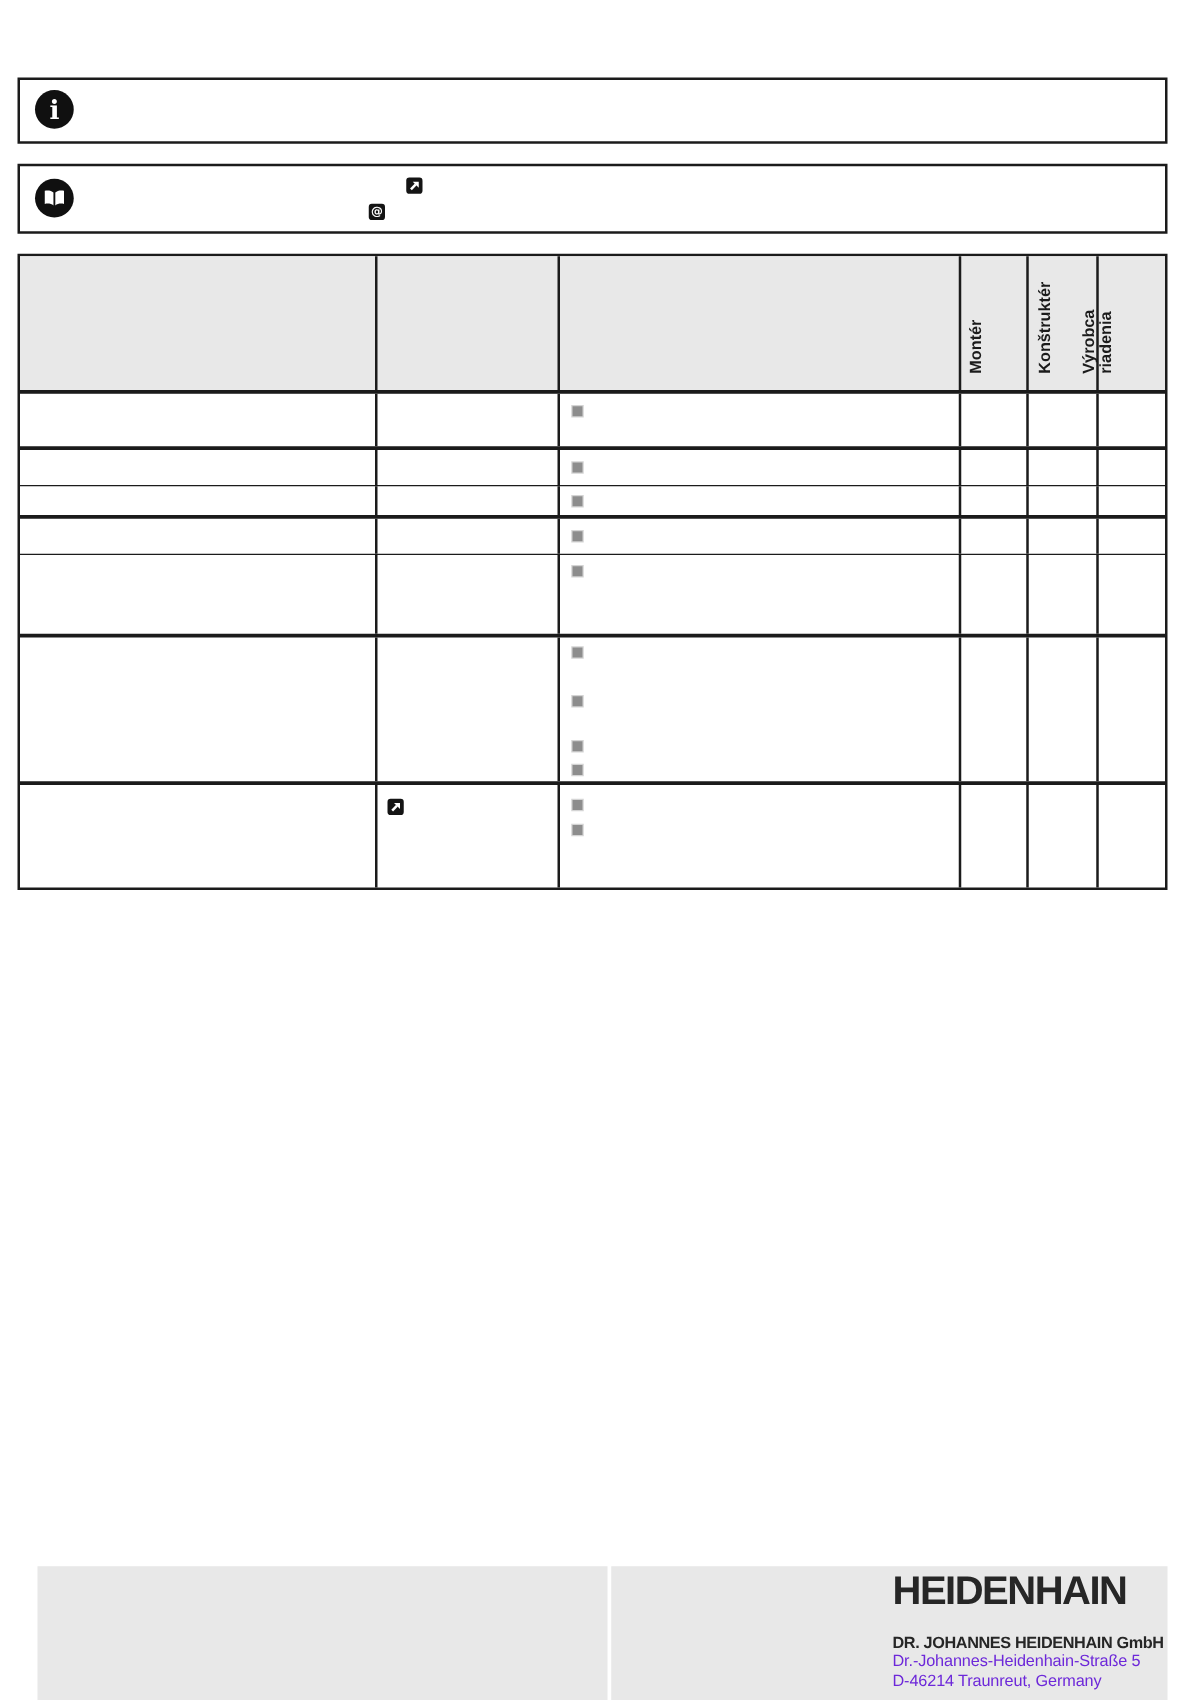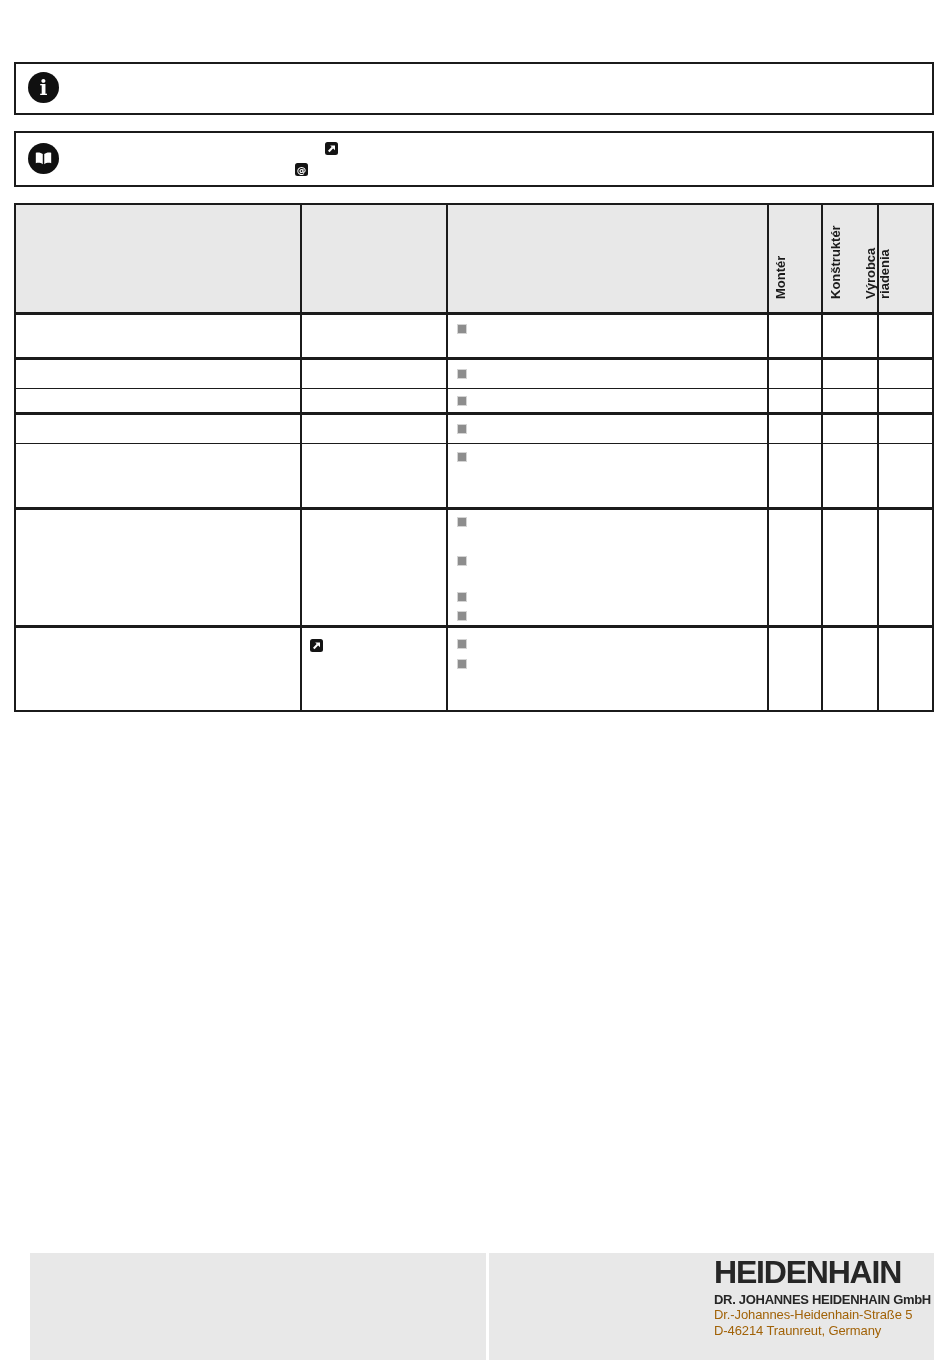--- a/index.html
+++ b/index.html
@@ -53,23 +53,23 @@
   .cell-link{position:absolute;left:8px;top:11px;}
 
   
   .footer{position:absolute;left:30px;top:1253px;width:904px;height:110px;
           display:flex;}
   .footer-left{width:456px;background:#e8e8e8;margin-right:3px;}
   .footer-right{flex:1;background:#e8e8e8;position:relative;}
   .logo-block{position:absolute;left:225px;top:5px;}
   .logo-text{font-size:32px;font-weight:700;letter-spacing:-1.2px;line-height:28px;
              color:#262626;}
-  .company{font-size:13px;font-weight:700;color:#262626;margin-top:6px;
+  .company{font-size:13px;font-weight:700;color:#262626;margin-top:20px;
            letter-spacing:-0.3px;line-height:15px;}
-  .addr{font-size:13px;color:#a16207;line-height:16px;letter-spacing:-0.1px;}
+  .addr{font-size:13px;color:#6d28d9;line-height:16px;letter-spacing:-0.1px;}
 </style>
 </head>
 <body>
 
 <div class="page">
 
   <div class="notice notice-info">
     <div class="circle-icon info">i</div>
   </div>
 

